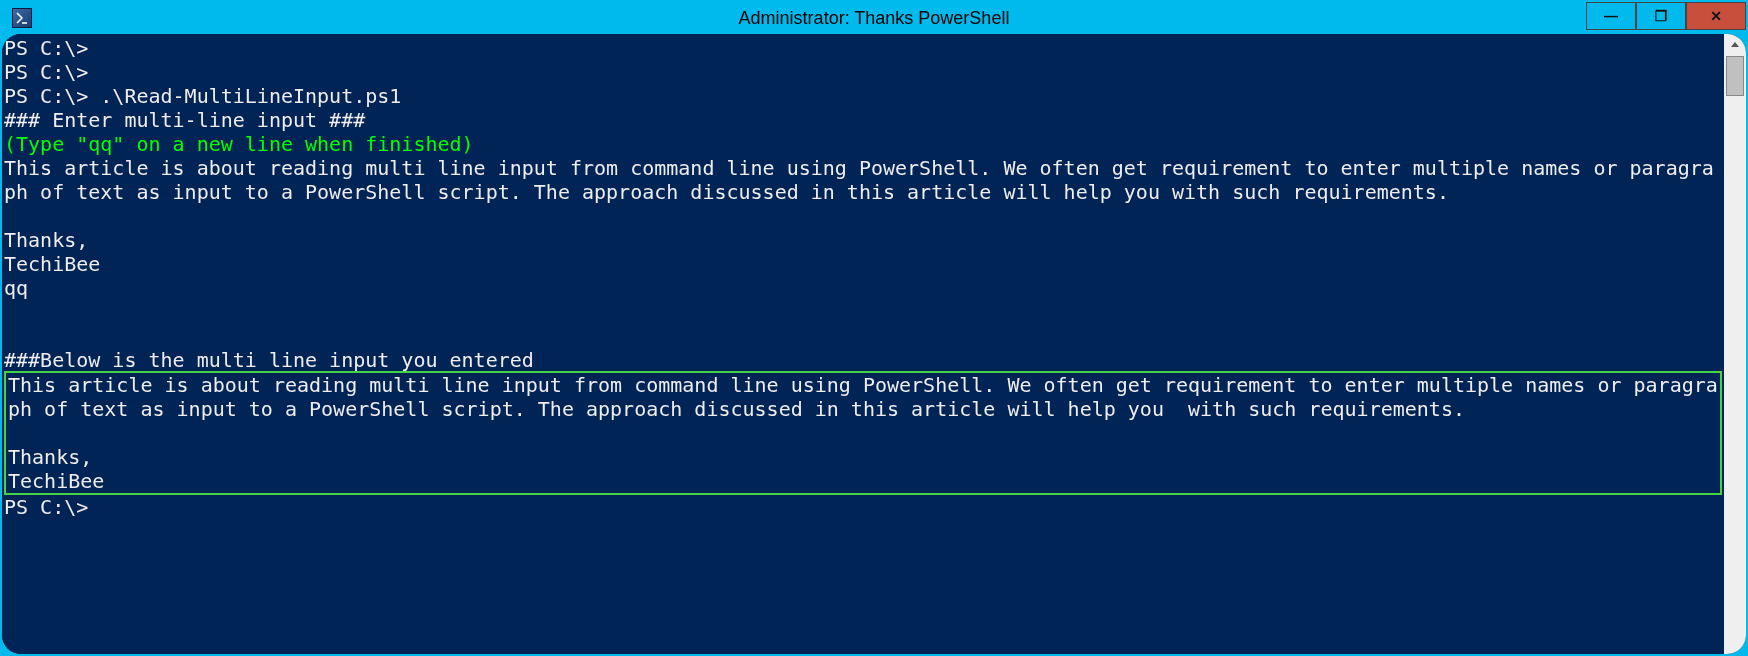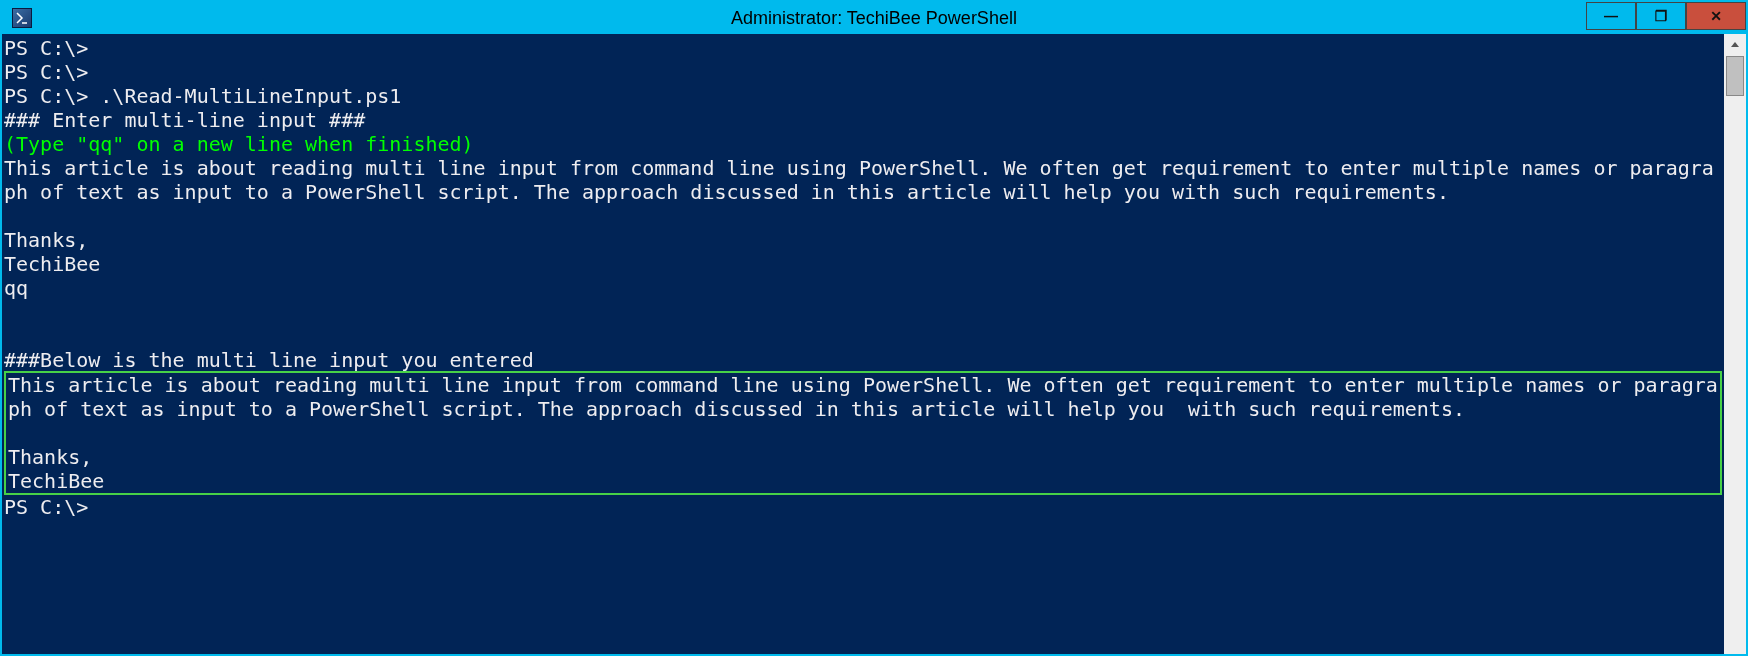--- a/index.html
+++ b/index.html
@@ -64,20 +64,21 @@
     color:#111;
     cursor: pointer;
   }
   .window-btn.close { background: #c94f3d; width: 60px; }
   .window-btn.min { font-weight:900; }
   .console-wrap {
     flex: 1;
     display: flex;
     background: #012456;
     overflow: hidden;
+    border-radius: 19px;
   }
   .console {
     flex: 1;
     background: #012456;
     color: #eeedf0;
     font-size: 20px;
     line-height: 24px;
     padding: 2px 2px;
     white-space: pre-wrap;
     word-break: break-all;
@@ -121,21 +122,21 @@
 <body>
 
 <div class="window">
 
   <div class="titlebar">
     <div class="titlebar-icon">
       <svg width="14" height="14" viewBox="0 0 14 14">
           <path d="M2 2 L7 7 L2 12 M7 12 L12 12" stroke="#fff" stroke-width="1.5" fill="none"></path>
         </svg>
     </div>
-    <div class="titlebar-title">Administrator: TechiBee PowerShell</div>
+    <div class="titlebar-title">Administrator: Thanks PowerShell</div>
     <div class="window-controls">
       <div class="window-btn min">—</div>
       <div class="window-btn max">❐</div>
       <div class="window-btn close">✕</div>
     </div>
   </div>
 
   <div class="console-wrap">
     <div class="console"><span class="prompt">PS C:\&gt;</span>
 <span class="prompt">PS C:\&gt;</span>

